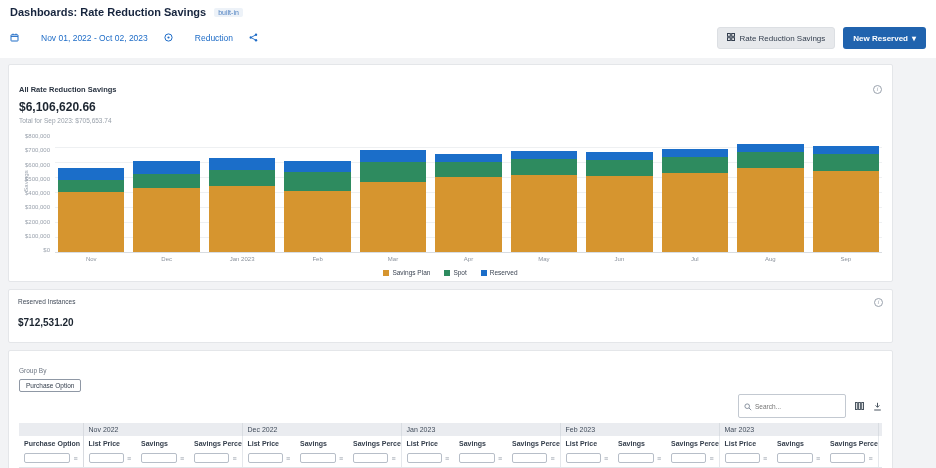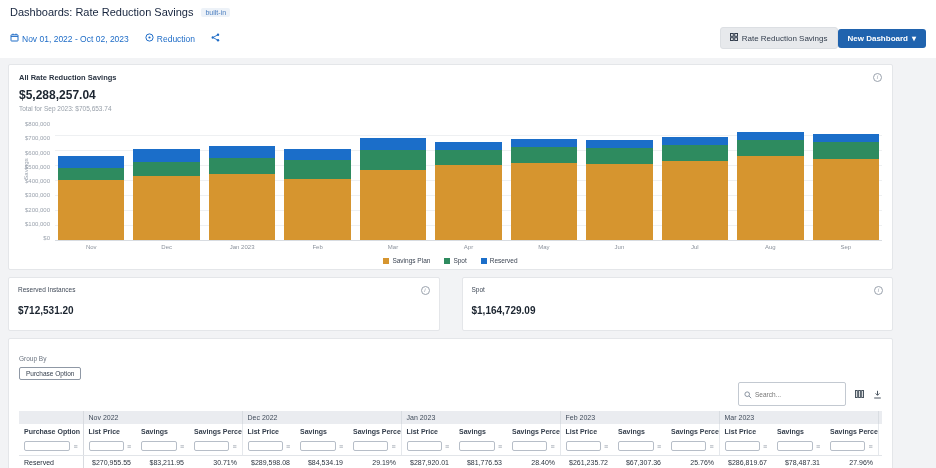--- a/index.html
+++ b/index.html
@@ -5,38 +5,38 @@
   * { box-sizing: border-box; margin: 0; padding: 0; }
   html,body { width: 936px; height: 468px; overflow: hidden; }
   body {
     font-family: "Liberation Sans", sans-serif;
     background: #f2f3f5;
     color: #252f3a;
   }
   
   .topbar { background: #fff; padding: 6px 10px 9px; }
   .title-row { display: flex; align-items: center; gap: 8px; }
-  .page-title { font-size: 11px; font-weight: normal; color: #16243d; }
+  .page-title { font-size: 11px; font-weight: bold; color: #16243d; }
   .badge { font-size: 7px; color: #4c7fc0; background: #edf2f8; padding: 1px 4px; border-radius: 2px; }
   .controls-row { display: flex; justify-content: space-between; align-items: center; margin-top: 9px; }
   .left-controls { display: flex; align-items: center; gap: 16px; }
-  .link { font-size: 8.5px; color: #1e6cc7; display: flex; align-items: flex-end; gap: 3px; cursor: pointer; background: none; border: none; font-family: inherit; }
-  .right-controls { display: flex; align-items: center; }
+  .link { font-size: 8.5px; color: #1e6cc7; display: flex; align-items: center; gap: 22px; cursor: pointer; background: none; border: none; font-family: inherit; }
+  .right-controls { display: flex; gap: 8px; }
   .btn { font-family: inherit; font-size: 8px; border: none; border-radius: 3px; display: flex; align-items: center; gap: 4px; cursor: pointer; }
   .btn-gray { background: #e7e9ec; color: #333e4e; padding: 5px 9px; border: 1px solid #dcdfe3; }
   .btn-blue { background: #2063ae; color: #fff; padding: 5px 10px; font-weight: bold; }
   
   .main { padding: 6px 43px 0 8px; }
   .panel { background: #fff; border: 1px solid #e4e6e9; border-radius: 2px; }
   .panel-head { display: flex; justify-content: space-between; align-items: flex-start; }
   .panel-title { font-size: 7.5px; font-weight: bold; color: #2a3442; }
   .info { width: 9px; height: 9px; border: 1px solid #9aa2ad; border-radius: 50%; color: #9aa2ad;
           font-size: 6px; line-height: 7px; text-align: center; display: inline-block; flex: 0 0 auto; font-style: italic; }
   
-  .chart-panel { padding: 8px 10px 5px; }
+  .chart-panel { padding: 20px 10px 5px; }
   .total { font-size: 12px; font-weight: bold; margin-top: 6px; color: #1c2530; }
   .subtitle { font-size: 6.5px; color: #98a0aa; margin-top: 3px; }
   .chart { display: flex; margin-top: 9px; position: relative; }
   .y-title { position: absolute; left: -4px; top: 45px; font-size: 6px; color: #9aa2ad; transform: rotate(-90deg); }
   .y-axis { width: 36px; height: 120px; display: flex; flex-direction: column; justify-content: space-between;
             align-items: flex-end; padding-right: 5px; font-size: 6px; color: #9aa2ad; }
   .ytick { line-height: 6px; transform: translateY(0); }
   .plot { flex: 1; height: 120px; position: relative; border-bottom: 1px solid #d8dce1;
           background: repeating-linear-gradient(to top, transparent 0, transparent 14px, #eef0f2 14px, #eef0f2 15px); }
   .bars { position: absolute; left: 0; right: 0; top: 0; bottom: 0; display: flex; align-items: flex-end; gap: 9px; padding: 0 3px; }
@@ -129,35 +129,35 @@
           <svg width="8" height="8" viewBox="0 0 8 8" fill="none" stroke="currentColor" stroke-width="1">
               <rect x="0.5" y="0.5" width="2.8" height="2.8"></rect>
               <rect x="4.7" y="0.5" width="2.8" height="2.8"></rect>
               <rect x="0.5" y="4.7" width="2.8" height="2.8"></rect>
               <rect x="4.7" y="4.7" width="2.8" height="2.8"></rect>
             </svg>
         </span>
         <span>Rate Reduction Savings</span>
       </button>
       <button class="btn btn-blue">
-        <span>New Dashboard</span>
+        <span>New Reserved</span>
         <span>▾</span>
       </button>
     </div>
   </div>
 </div>
 
 <div class="main">
 
   <div class="panel chart-panel">
     <div class="panel-head">
       <span class="panel-title">All Rate Reduction Savings</span>
       <span class="info">i</span>
     </div>
-    <div class="total">$5,288,257.04</div>
+    <div class="total">$6,106,620.66</div>
     <div class="subtitle">Total for Sep 2023: $705,653.74</div>
     <div class="chart">
       <div class="y-title">Savings</div>
       <div class="y-axis">
           <div class="ytick">$800,000</div>
           <div class="ytick">$700,000</div>
           <div class="ytick">$600,000</div>
           <div class="ytick">$500,000</div>
           <div class="ytick">$400,000</div>
           <div class="ytick">$300,000</div>
@@ -255,27 +255,20 @@
   </div>
 
   <div class="cards">
     <div class="panel card">
       <div class="panel-head">
         <span class="card-title">Reserved Instances</span>
         <span class="info">i</span>
       </div>
       <div class="card-value">$712,531.20</div>
     </div>
-    <div class="panel card">
-      <div class="panel-head">
-        <span class="card-title">Spot</span>
-        <span class="info">i</span>
-      </div>
-      <div class="card-value">$1,164,729.09</div>
-    </div>
   </div>
 
   <div class="panel table-panel">
     <div class="groupby-label">Group By</div>
     <button class="chip">Purchase Option</button>
     <div class="toolbar">
       <div class="search">
         <span>
           <svg width="8" height="8" viewBox="0 0 8 8" fill="none" stroke="currentColor" stroke-width="1">
               <circle cx="3.2" cy="3.2" r="2.3"></circle>

